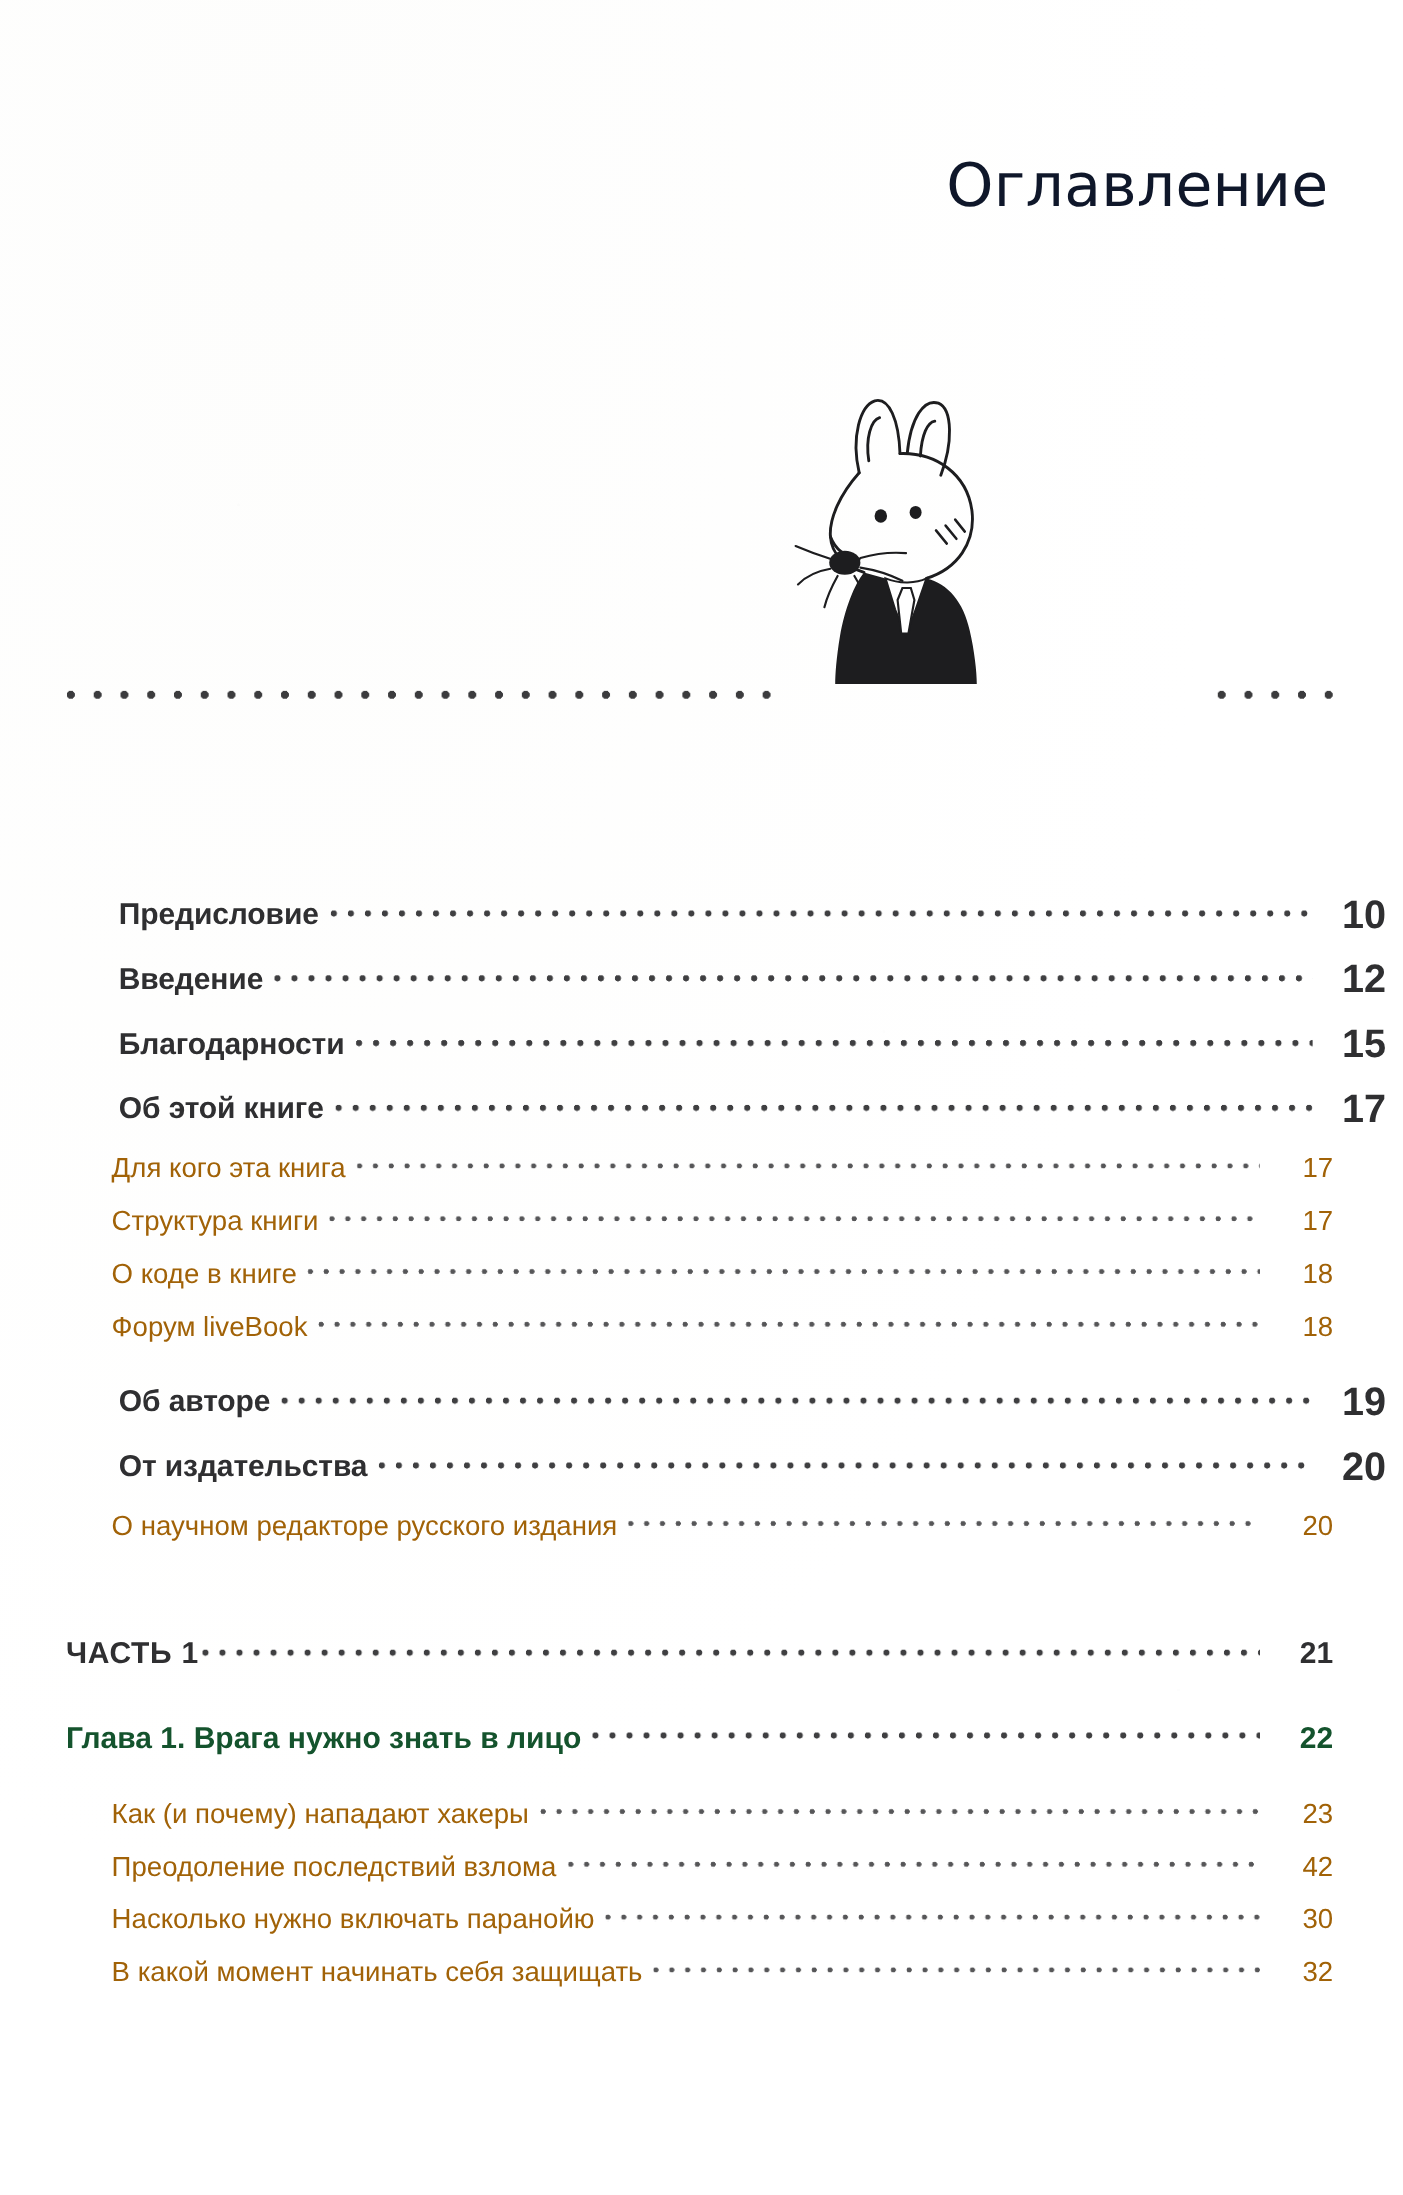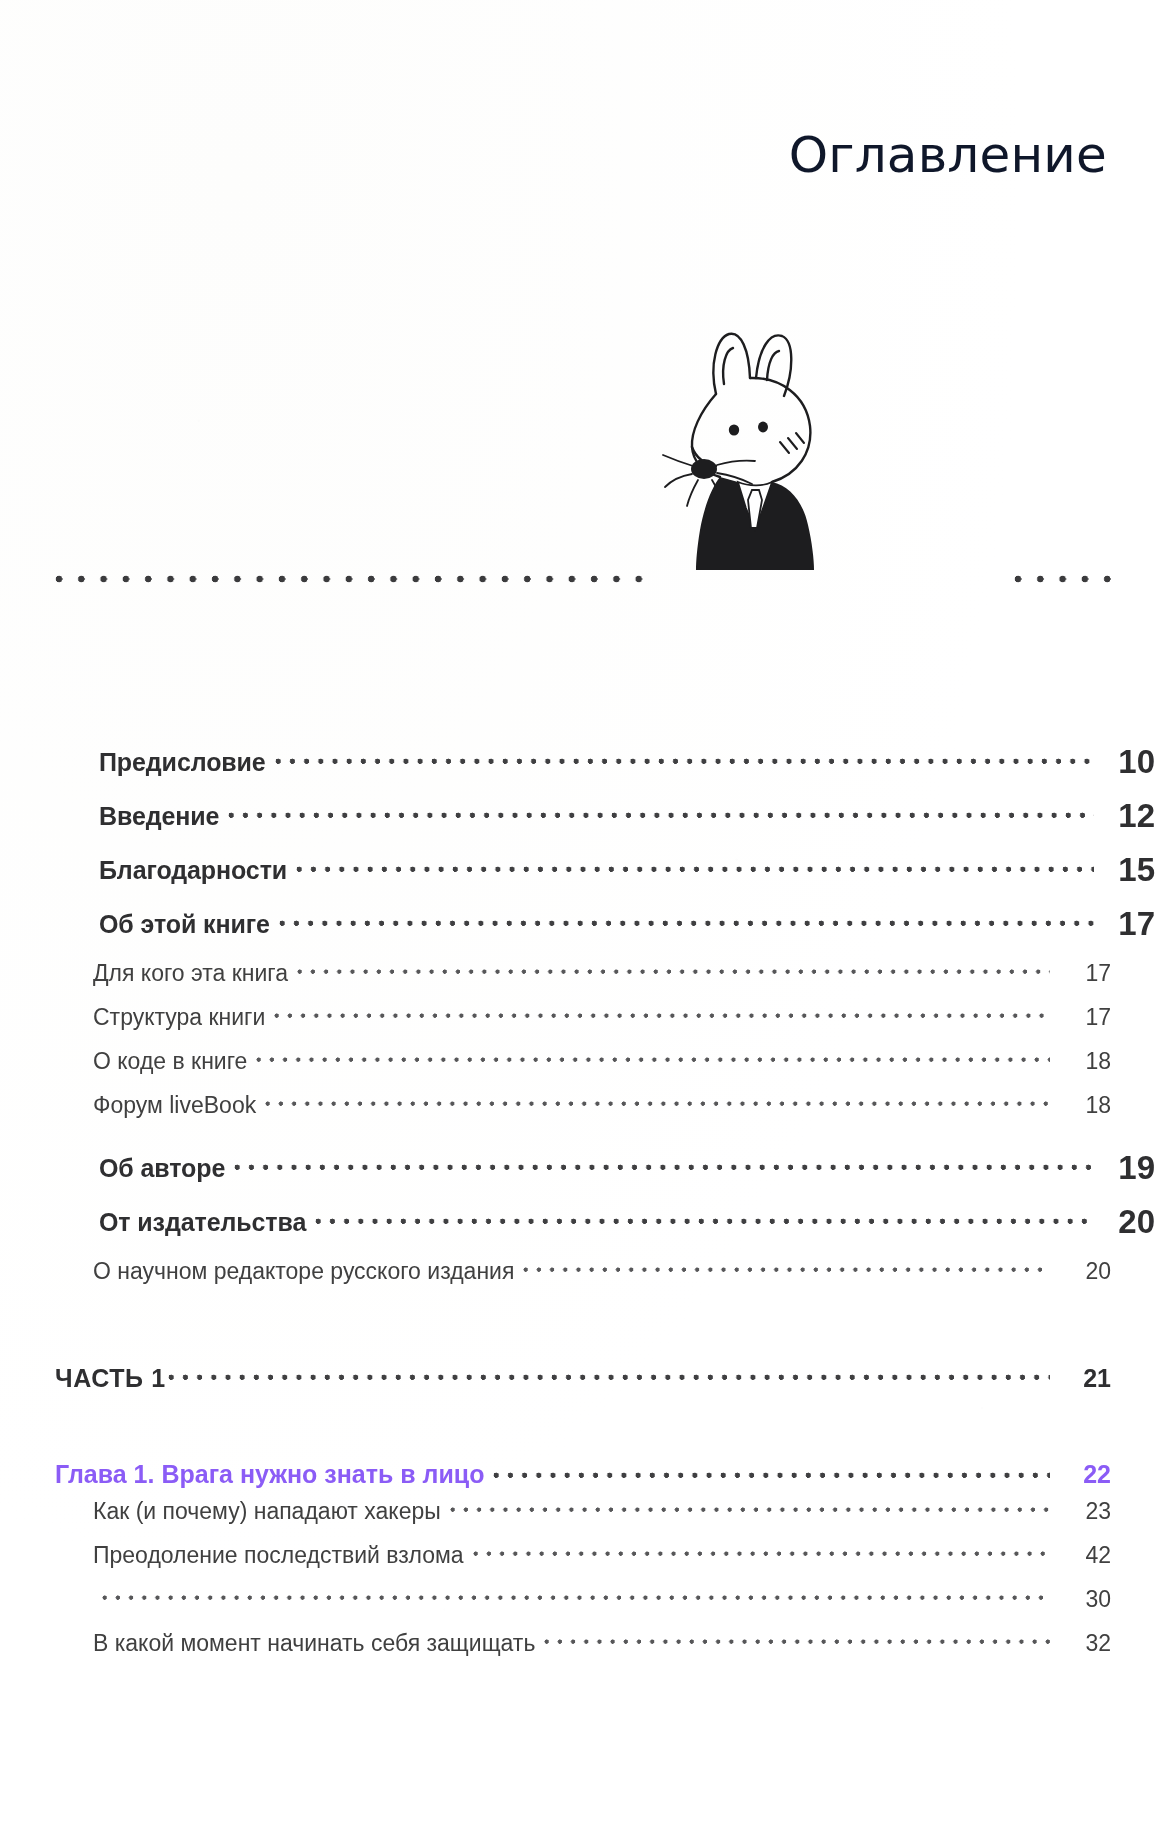--- a/index.html
+++ b/index.html
@@ -134,21 +134,21 @@
     bottom: 0.40em;
     background-image: radial-gradient(circle at 3.2px 3.2px, #3f3f41 2.45px, transparent 2.85px);
     background-size: 14.2px 7px;
     height: 7px;
   }
 
   
   .toc-row.level2 {
     font-weight: 400;
     font-size: 23px;
-    color: #404040;
+    color: #a16207;
     height: 44px;
     align-items: center;
     padding-left: 38px;
   }
   .toc-row.level2 .toc-page { font-size: 23px; font-weight: 400; }
   .toc-row.level2 .toc-leader::after {
     bottom: 0.42em;
     background-image: radial-gradient(circle at 2.6px 2.6px, #565658 1.95px, transparent 2.35px);
     background-size: 13.2px 6px;
   }
@@ -168,23 +168,23 @@
     bottom: 0.40em;
     background-image: radial-gradient(circle at 3.2px 3.2px, #3f3f41 2.45px, transparent 2.85px);
     background-size: 14.2px 7px;
     height: 7px;
   }
 
   
   .toc-row.chapter {
     font-weight: 700;
     font-size: 25px;
-    color: #8b5cf6;
+    color: #14532d;
     height: 54px;
-    align-items: flex-end;
+    align-items: flex-start;
   }
   .toc-row.chapter .toc-page { font-size: 25px; font-weight: 700; }
   .toc-row.chapter .toc-leader::after {
     bottom: 0.40em;
     background-image: radial-gradient(circle at 3.2px 3.2px, #3f3f41 2.45px, transparent 2.85px);
     background-size: 14.2px 7px;
     height: 7px;
   }
 
   
@@ -338,20 +338,21 @@
         <span class="toc-label">Как (и почему) нападают хакеры</span>
         <span class="toc-leader"></span>
         <span class="toc-page">23</span>
       </div>
       <div class="toc-row level2">
         <span class="toc-label">Преодоление последствий взлома</span>
         <span class="toc-leader"></span>
         <span class="toc-page">42</span>
       </div>
       <div class="toc-row level2">
+        <span class="toc-label">Насколько нужно включать паранойю</span>
         <span class="toc-leader"></span>
         <span class="toc-page">30</span>
       </div>
       <div class="toc-row level2">
         <span class="toc-label">В какой момент начинать себя защищать</span>
         <span class="toc-leader"></span>
         <span class="toc-page">32</span>
       </div>
     </div>
 

